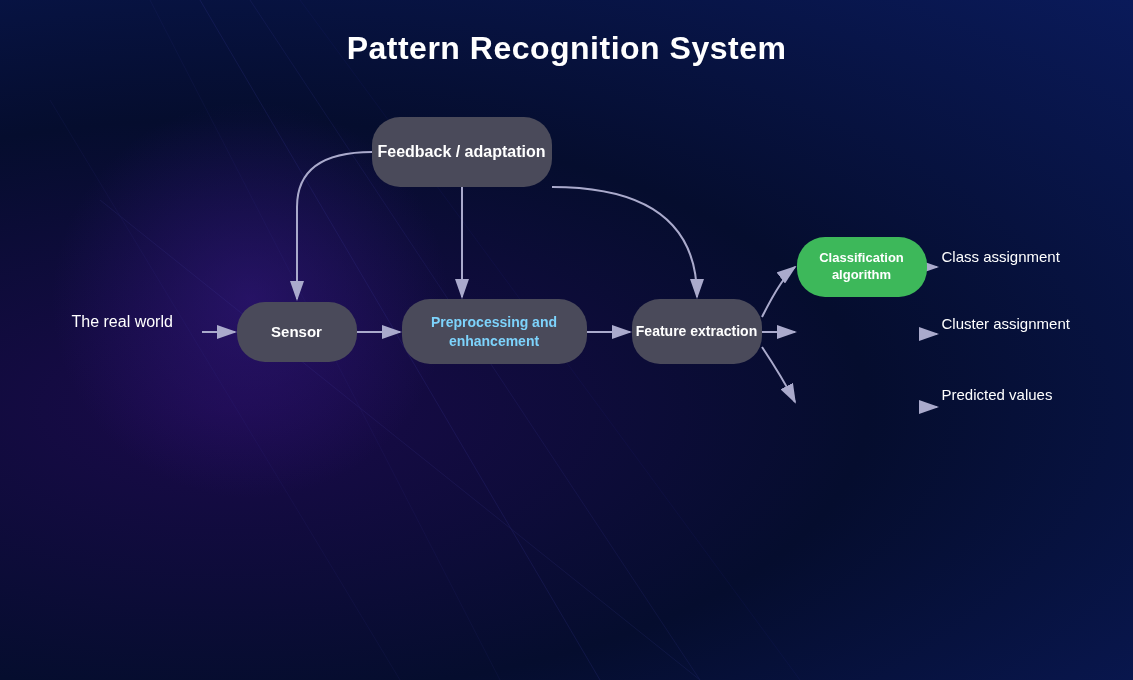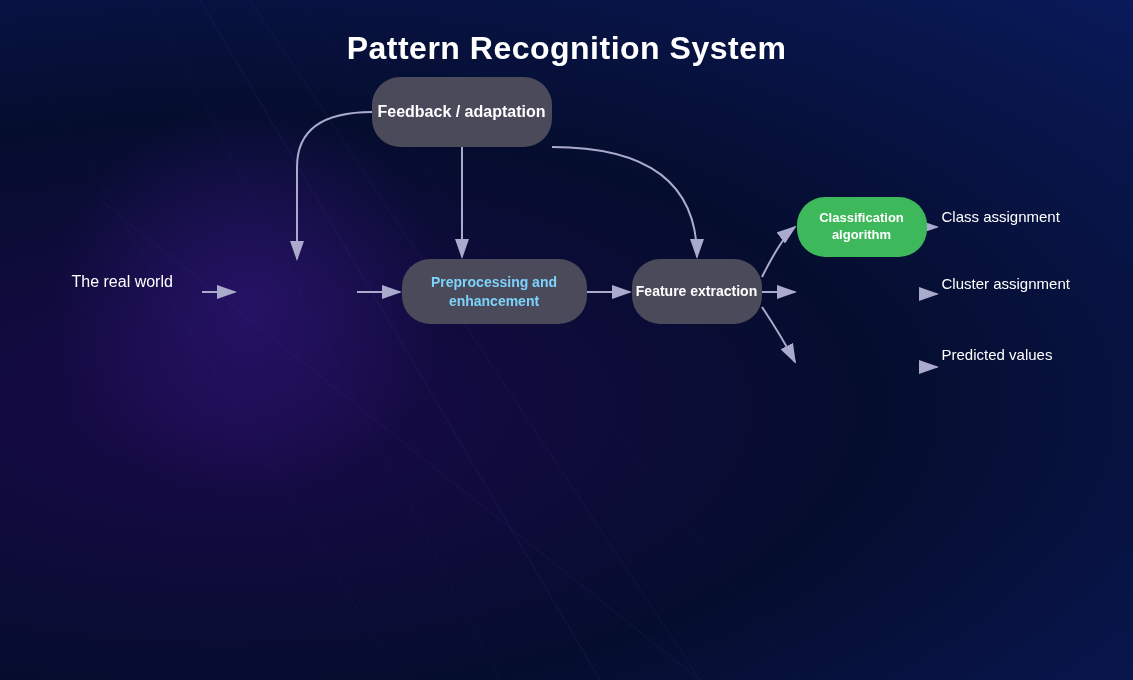--- a/index.html
+++ b/index.html
@@ -45,20 +45,21 @@
       display: flex;
       flex-direction: column;
       align-items: center;
       padding: 30px 40px 20px;
     }
 
     .title {
       font-size: 32px;
       font-weight: 700;
       color: #ffffff;
+      margin-bottom: 40px;
       letter-spacing: 0.5px;
     }
 
     .diagram {
       position: relative;
       width: 1050px;
       height: 490px;
     }
 
     
@@ -244,20 +245,23 @@
 
     <div class="node node-feedback">
       <span>Feedback /
 adaptation</span>
     </div>
 
     <div class="label label-real-world">
       <span>The real world</span>
     </div>
 
+    <div class="node node-sensor">
+      <span>Sensor</span>
+    </div>
 
     <div class="node node-preprocessing">
       <span>Preprocessing and
 enhancement</span>
     </div>
 
     <div class="node node-feature">
       <span>Feature
 extraction</span>
     </div>

